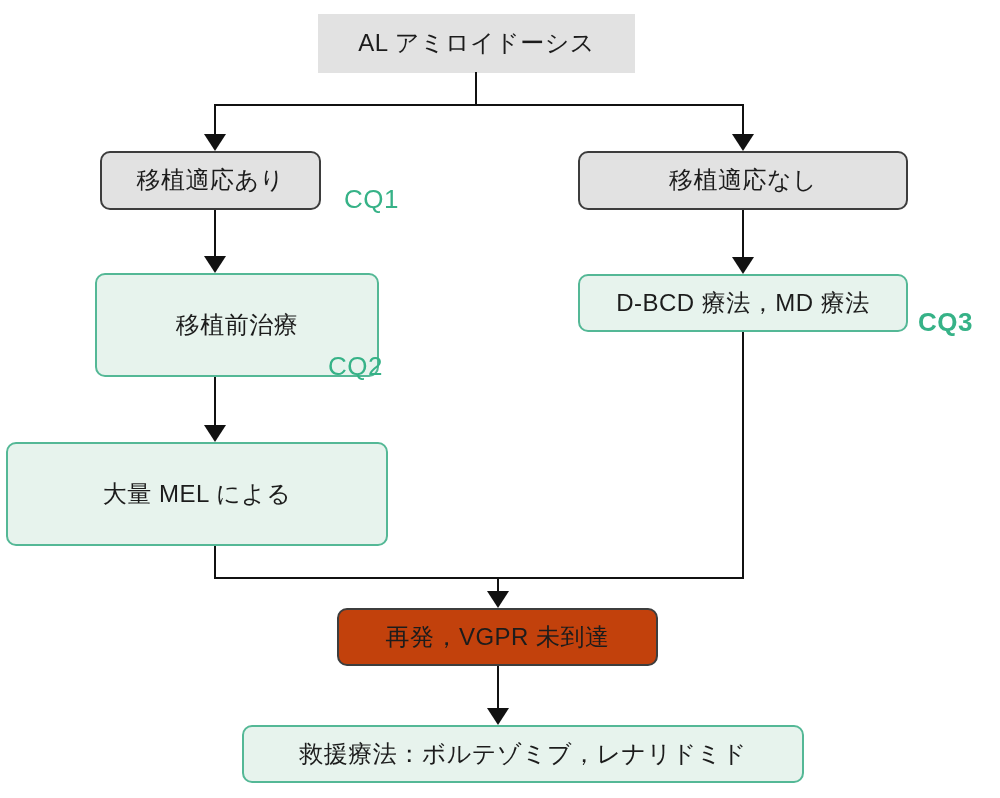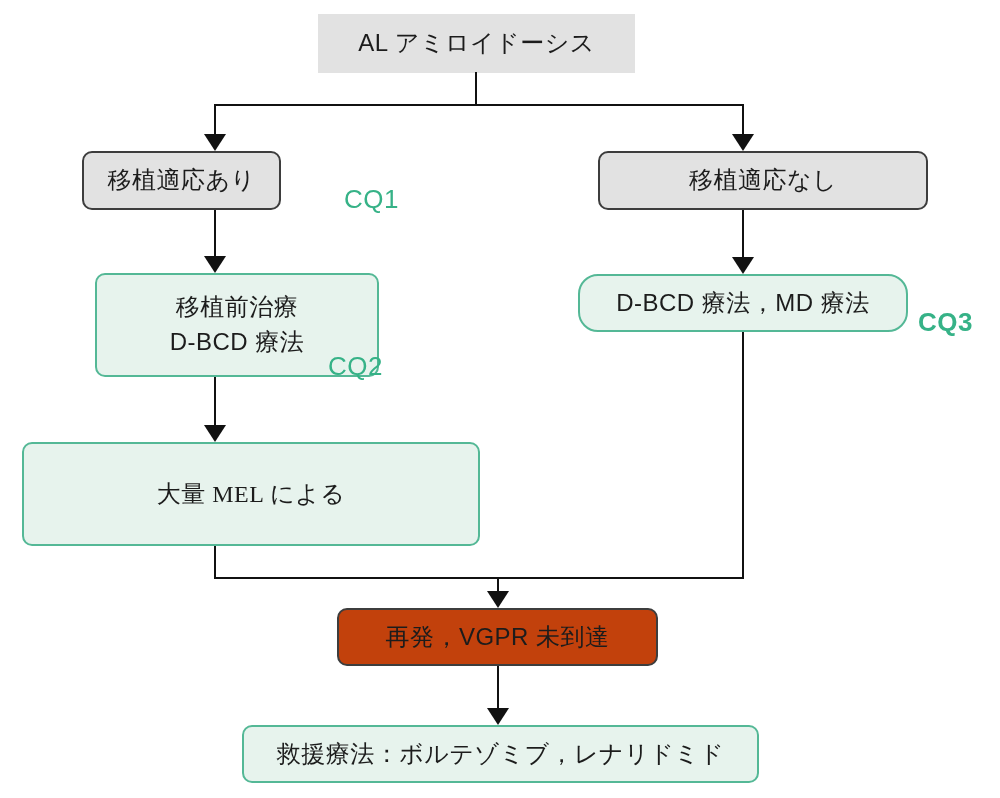--- a/index.html
+++ b/index.html
@@ -74,46 +74,45 @@
 </style>
 </head>
 <body>
 
 <div class="canvas">
 
   <div class="node node-plain-gray" style="left:318px; top:14px; width:317px; height:59px;">
     <span>AL アミロイドーシス</span>
   </div>
 
-  <div class="node node-gray" style="left:82px; top:151px; width:199px; height:59px;justify-content:center;">
+  <div class="node node-gray" style="left:100px; top:151px; width:221px; height:59px;justify-content:center;">
     <span>移植適応あり</span>
   </div>
 
-  <div class="node node-gray" style="left:578px; top:151px; width:330px; height:59px;margin-left:20px;">
+  <div class="node node-gray" style="left:578px; top:151px; width:330px; height:59px;">
     <span>移植適応なし</span>
   </div>
 
   <div class="node node-green" style="left:95px; top:273px; width:284px; height:104px;">
     <span>移植前治療</span>
-    <span>D-BCD 療法</span>
   </div>
 
-  <div class="node node-green" style="left:578px; top:274px; width:330px; height:58px;border-radius:20px;">
+  <div class="node node-green" style="left:578px; top:274px; width:330px; height:58px;">
     <span>D-BCD 療法，MD 療法</span>
   </div>
 
-  <div class="node node-green" style="left:22px; top:442px; width:458px; height:104px;font-family:Liberation Serif, serif;">
+  <div class="node node-green" style="left:6px; top:442px; width:382px; height:104px;">
     <span>大量 MEL による</span>
   </div>
 
   <div class="node node-white" style="left:337px; top:608px; width:321px; height:58px;">
     <span>再発，VGPR 未到達</span>
   </div>
 
-  <div class="node node-green" style="left:242px; top:725px; width:517px; height:58px;">
+  <div class="node node-green" style="left:242px; top:725px; width:562px; height:58px;">
     <span>救援療法：ボルテゾミブ，レナリドミド</span>
   </div>
 
   <div class="cq-label" style="left:344px; top:184px;">CQ1</div>
   <div class="cq-label" style="left:328px; top:351px;">CQ2</div>
   <div class="cq-label" style="left:918px; top:307px;font-weight:bold;">CQ3</div>
 
   <div class="vline" style="left:475px; top:72px; height:34px;"></div>
   <div class="hline" style="left:214px; top:104px; width:530px;"></div>
 

